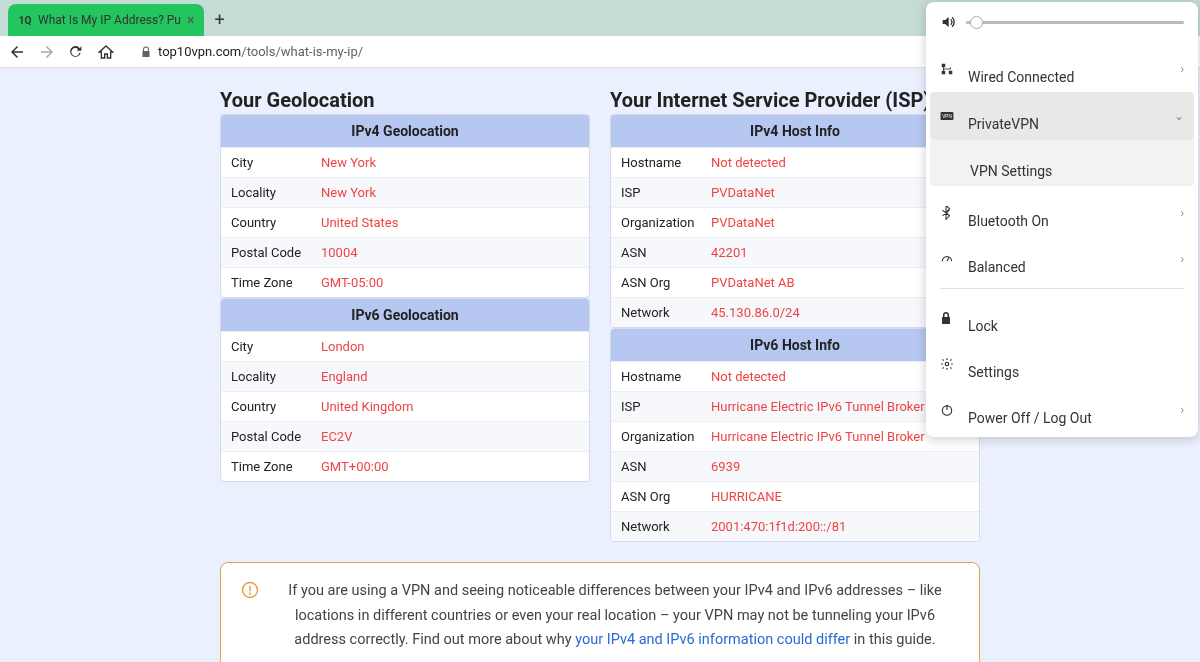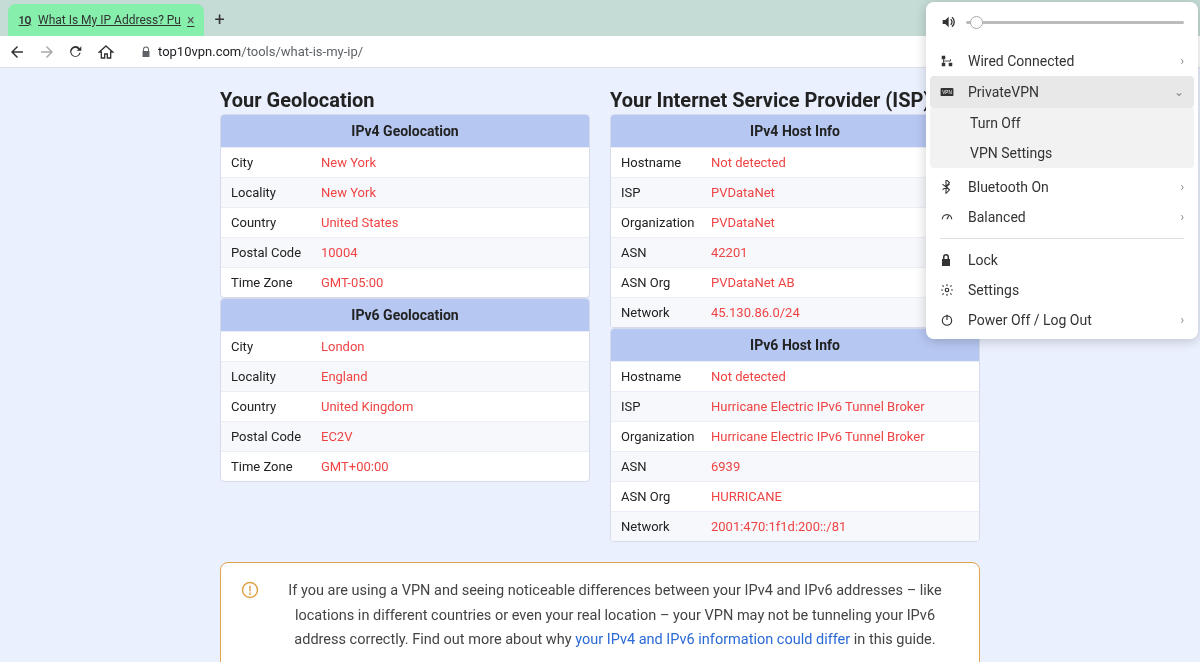--- a/index.html
+++ b/index.html
@@ -1,20 +1,20 @@
 <!DOCTYPE html>
 <html><head>
 <meta charset="utf-8">
 <style>
 * { box-sizing: border-box; margin: 0; padding: 0; }
 body { font-family: -apple-system, BlinkMacSystemFont, "Segoe UI", Roboto, Helvetica, Arial, sans-serif; background: #c5dbd6; width: 1200px; height: 662px; overflow: hidden; position: relative; }
 
 
 .tab-bar { height: 36px; display: flex; align-items: flex-end; padding: 0 8px; }
-.tab { display: flex; align-items: center; background: #86efac; height: 32px; padding: 13px 10px; border-radius: 8px 8px 0 0; font-size: 12px; color: #333; gap: 6px; max-width: 210px; text-decoration: underline; }
+.tab { display: flex; align-items: center; background: #22c55e; height: 32px; padding: 13px 10px; border-radius: 8px 8px 0 0; font-size: 12px; color: #333; gap: 6px; max-width: 210px; }
 .tab .favicon { width: 14px; height: 14px; font-size: 10px; font-weight: bold; display: flex; align-items: center; justify-content: center; }
 .tab-title { white-space: nowrap; overflow: hidden; text-overflow: ellipsis; flex: 1; min-width: 0; }
 .tab-close { font-size: 14px; color: #555; cursor: pointer; }
 .new-tab { font-size: 18px; color: #333; margin-left: 10px; margin-bottom: 6px; cursor: pointer; }
 
 .addr-bar { background: #fff; height: 32px; display: flex; align-items: center; padding: 6px 8px; gap: 10px; border-bottom: 1px solid #e0e0e0; }
 .nav-btn { width: 20px; text-align: center; color: #333; cursor: pointer; }
 .nav-btn.disabled { color: #a0a0a0; cursor: default; }
 .url-field { flex: 1; display: flex; align-items: center; gap: 6px; font-size: 13px; color: #5f6368; border-radius: 16px; padding: 4px 12px; }
 .url-field .domain { color: #202124; }
@@ -42,21 +42,21 @@
 .sys-panel { position: absolute; top: 2px; right: 2px; width: 272px; background: #fff; border-radius: 8px; box-shadow: 0 2px 12px rgba(0,0,0,0.2); font-size: 14px; color: #333; padding-bottom: 4px; }
 .volume-row { display: flex; align-items: center; padding: 12px 14px 16px; gap: 10px; }
 .vol-icon { font-size: 14px; }
 .slider { flex: 1; position: relative; height: 3px; background: #bbb; border-radius: 2px; }
 .slider-thumb { position: absolute; top: -5px; left: 4px; width: 13px; height: 13px; background: #fff; border: 1px solid #aaa; border-radius: 50%; }
 .menu-item { display: flex; align-items: center; padding: 7px 14px; gap: 12px; cursor: pointer; }
 .menu-item.selected { background: #e8e8e8; border-radius: 4px; margin: 0 4px; padding: 8px 10px; }
 .menu-item.sub { padding-left: 40px; background: #f2f2f2; }
 .menu-item.sub:first-of-type { border-radius: 4px 4px 0 0; }
 .menu-item .mi-icon { width: 16px; text-align: center; font-size: 13px; }
-.menu-item .mi-label { flex: 1; }
+.menu-item .mi-label { flex: 1; margin-top: 16px; }
 .menu-item .mi-chev { color: #888; font-size: 12px; }
 .sub-group { background: #f2f2f2; margin: 0 4px 4px; border-radius: 0 0 4px 4px; }
 .sub-group .menu-item { background: transparent; }
 .sep { height: 1px; background: #e0e0e0; margin: 6px 14px; }
 
 svg { display: block; }
 </style>
 </head>
 <body>
 
@@ -264,23 +264,20 @@
       <svg width="14" height="10" viewBox="0 0 24 16">
           <rect x="1" y="1" width="22" height="14" rx="2" fill="#333"></rect>
           <text x="12" y="11" text-anchor="middle" fill="#fff" font-size="8" font-family="sans-serif">VPN</text>
         </svg>
     </span>
     <span class="mi-label">PrivateVPN</span>
     <span class="mi-chev">⌄</span>
   </div>
   <div class="sub-group">
     <div class="menu-item sub">
-        <span class="mi-label">Turn Off</span>
-      </div>
-    <div class="menu-item sub">
         <span class="mi-label">VPN Settings</span>
       </div>
   </div>
   <div class="menu-item">
     <span class="mi-icon">
       <svg width="12" height="14" viewBox="0 0 12 20">
           <path d="M6 1v18l5-5-5-5 5-5-5-5zM1 6l10 8M1 14l10-8" fill="none" stroke="#333" stroke-width="1.5"></path>
         </svg>
     </span>
     <span class="mi-label">Bluetooth On</span>

